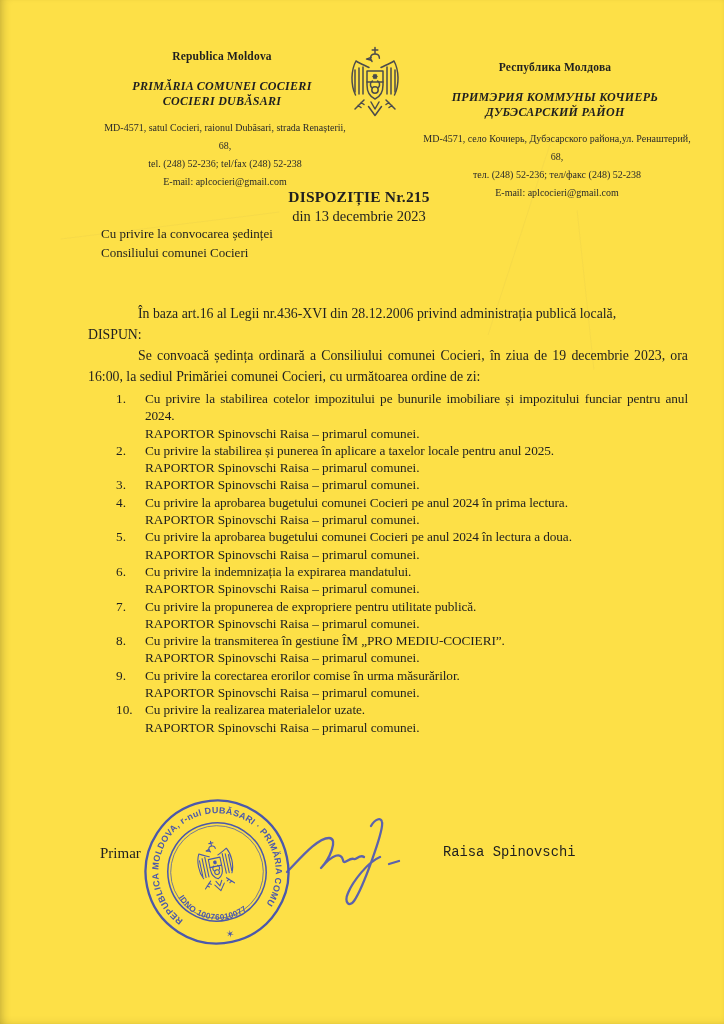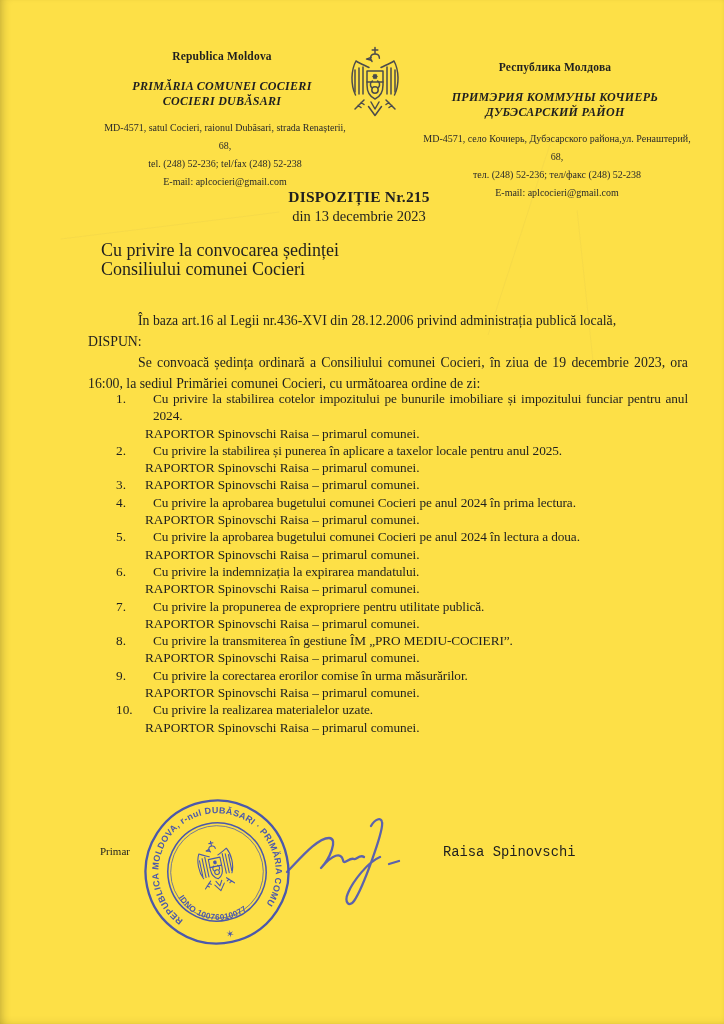--- a/index.html
+++ b/index.html
@@ -34,37 +34,37 @@
   .h-addr { text-align:center; font-size:10px; line-height:18px; margin-top:11px; padding-left:6px; color:#2a2a2a; }
   .h-right .h-addr { padding-left:4px; }
   .emblem-wrap { position:absolute; left:343px; top:2px; width:64px; height:78px; color:#4b4b4b; }
 
   
   .sec-title { position:absolute; top:188px; left:0; width:704px; text-align:center; }
   .sec-title .t1 { font-weight:bold; font-size:15.5px; letter-spacing:.2px; transform:translateX(7px); }
   .sec-title .t2 { font-size:14.5px; margin-top:2px; transform:translateX(7px); }
 
   
-  .sec-subject { position:absolute; top:241px; left:101px; font-size:18px; line-height:18.5px; }
-
-  
-  .sec-body { position:absolute; top:310px; left:88px; width:600px; font-size:13.8px; line-height:21px; text-align:justify; }
+  .sec-subject { position:absolute; top:225px; left:101px; font-size:13px; line-height:18.5px; }
+
+  
+  .sec-body { position:absolute; top:303px; left:88px; width:600px; font-size:13.8px; line-height:21px; text-align:justify; }
   .indent { text-indent:50px; }
 
   
   .sec-list { position:absolute; top:390px; left:116px; width:572px; font-size:13.3px; line-height:17.3px; }
   .agenda-item { display:flex; align-items:flex-start; }
   .agenda-num { width:29px; flex:0 0 29px; }
   .agenda-body { flex:1; }
-  .agenda-text { text-align:justify; letter-spacing:-.1px;margin-left:8px; }
+  .agenda-text { text-align:justify; letter-spacing:-.1px; }
   .agenda-raportor { letter-spacing:-.05px;font-family:Liberation Serif, serif; }
 
   
   .sec-sign { position:absolute; top:0; left:0; width:724px; height:1024px; pointer-events:none; }
-  .sign-role { position:absolute; left:100px; top:845px; font-size:11px; }
+  .sign-role { position:absolute; left:100px; top:845px; font-size:15px; }
   .sign-name { position:absolute; left:443px; top:845px; font-size:13.8px;font-family:Liberation Mono, monospace; }
   .stamp { position:absolute; left:141px; top:796px; width:152px; height:152px; color:#3c4db4; opacity:.92; }
   .stamp svg { transform:rotate(-12deg); }
   .signature-ink { position:absolute; left:283px; top:810px; width:135px; height:104px; }
 </style>
 </head>
 <body>
 
 <div class="page">
 

